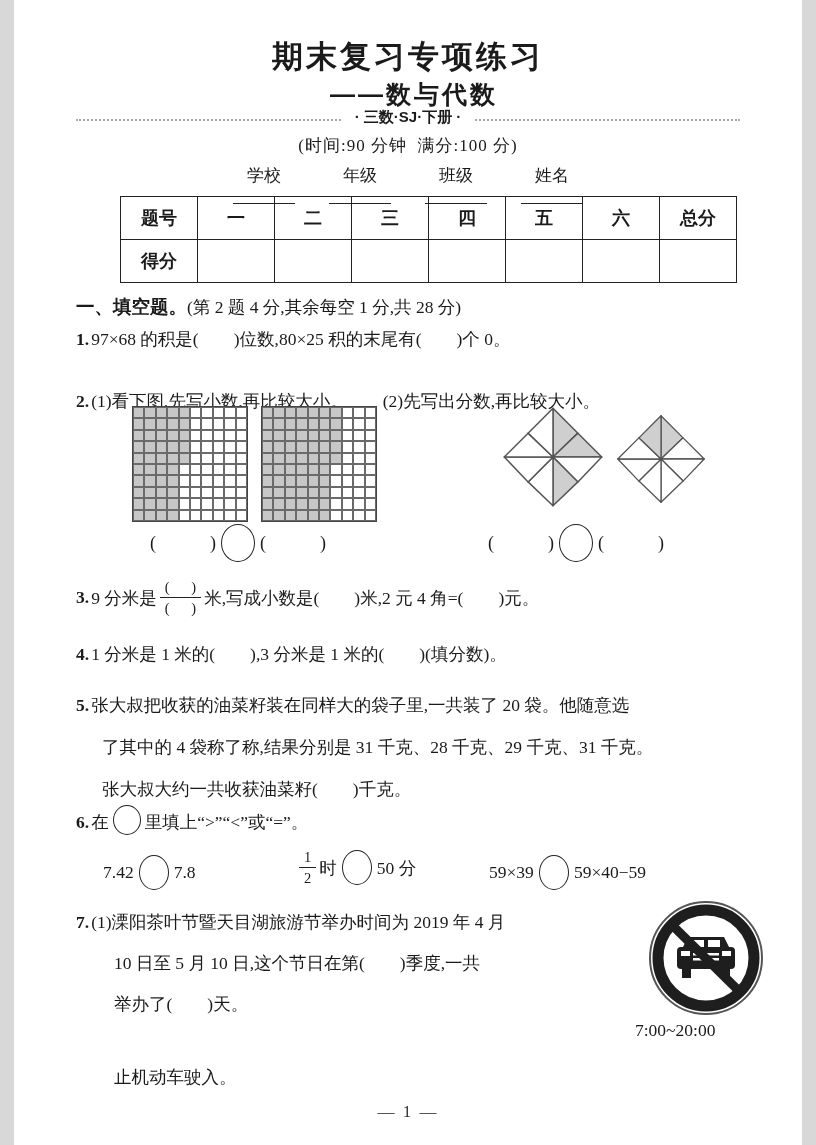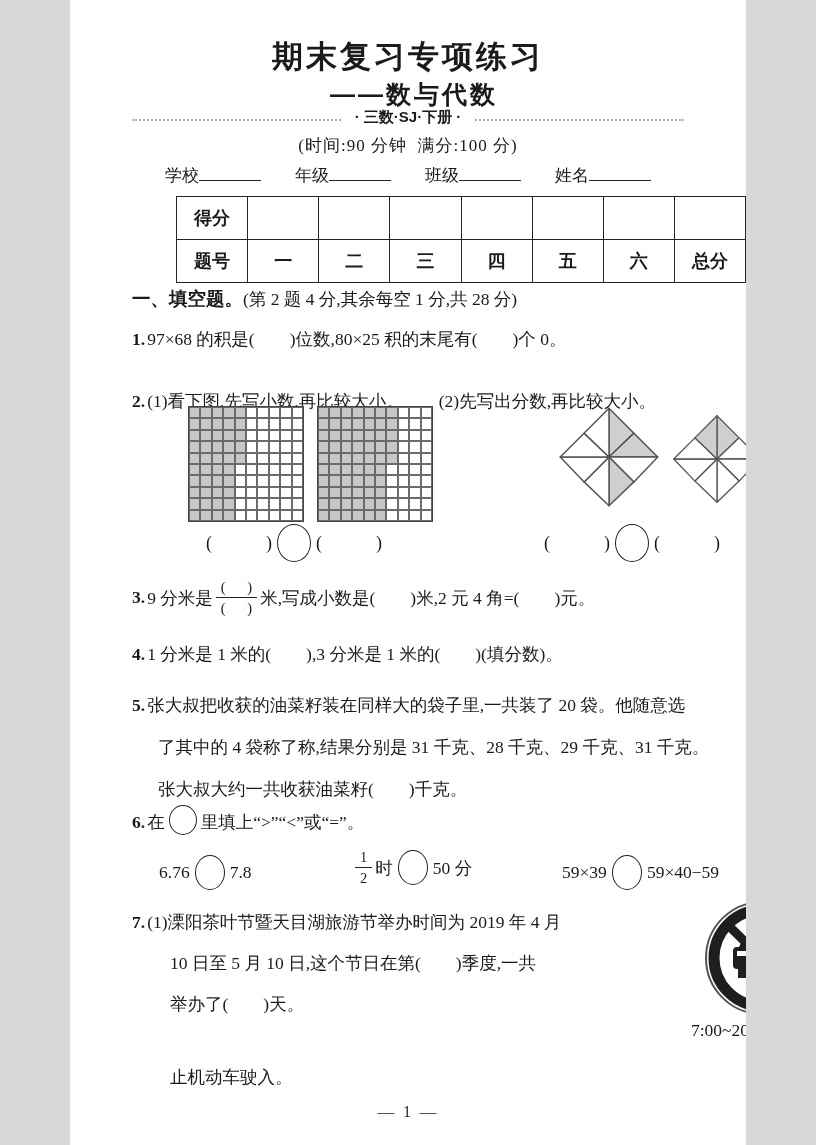--- a/index.html
+++ b/index.html
@@ -1,34 +1,34 @@
 <!DOCTYPE html>
 <html><head>
 <meta charset="utf-8">
 <style>
   html,body{margin:0;padding:0;background:#d8d8d8;}
-  .page{position:relative;width:676px;height:1145px;margin:0 auto;background:#fff;
+  .page{position:relative;width:788px;height:1145px;margin:0 auto;background:#fff;
         font-family:"Liberation Serif","DejaVu Serif",serif;color:#1a1a1a;overflow:hidden;}
   .abs{position:absolute;}
   .center{left:0;right:0;text-align:center;}
   .t{white-space:pre-wrap;}
   .bold{font-weight:bold;}
   .sans{font-family:"Liberation Sans","DejaVu Sans",sans-serif;}
 
   .title1{top:36px;font-size:31px;font-weight:bold;letter-spacing:3px;}
   .title2{top:78px;font-size:25px;font-weight:bold;letter-spacing:3px;padding-left:12px;}
 
   .rule{top:119px;left:62px;right:62px;border-top:2px dotted #a8a8a8;height:0;}
   .badge-row{top:108px;}
   .badge-row span{background:#fff;padding:0 12px;font-size:15px;font-weight:bold;}
 
   .meta{top:134px;font-size:17px;letter-spacing:1px;}
 
   .fields{top:164px;left:0;right:0;display:flex;justify-content:center;gap:34px;font-size:17px;}
-  .field{display:flex;align-items:flex-start;}
+  .field{display:flex;align-items:center;flex-direction:column;}
   .blankline{display:inline-block;width:62px;border-bottom:1.5px solid #222;height:16px;}
 
   table.score{position:absolute;left:106px;top:196px;border-collapse:collapse;}
   table.score td{border:1.6px solid #222;width:74px;height:40px;text-align:center;
                  font-size:18px;font-weight:bold;font-family:"Liberation Sans",sans-serif;}
 
   .q{position:absolute;font-size:17.5px;line-height:1.2;}
   .qnum{font-weight:bold;margin-right:2px;}
 
   .fig{position:absolute;top:398px;left:0;right:0;height:174px;}
@@ -91,43 +91,43 @@
     </span>
     <span class="field">
       <span class="t">姓名</span>
         <span class="blankline"></span>
     </span>
   </div>
 
   <table class="score">
     <tbody>
         <tr>
-      <td><span class="t">得分</span></td>
-      <td></td>
-      <td></td>
-      <td></td>
-      <td></td>
-      <td></td>
-      <td></td>
-      <td></td>
-    </tr>
-    <tr>
       <td><span class="t">题号</span></td>
       <td><span class="t">一</span></td>
       <td><span class="t">二</span></td>
       <td><span class="t">三</span></td>
       <td><span class="t">四</span></td>
       <td><span class="t">五</span></td>
       <td><span class="t">六</span></td>
       <td><span class="t">总分</span></td>
     </tr>
+    <tr>
+      <td><span class="t">得分</span></td>
+      <td></td>
+      <td></td>
+      <td></td>
+      <td></td>
+      <td></td>
+      <td></td>
+      <td></td>
+    </tr>
   </tbody>
     </table>
 
-  <div class="q" style="left:62px;top:288px;">
+  <div class="q" style="left:62px;top:296px;">
     <span class="bold sans t" style="font-size:18.5px;">一、填空题。</span><span class="t">(第 2 题 4 分,其余每空 1 分,共 28 分)</span>
   </div>
 
   <div class="q" style="left:62px;top:329px;">
     <span class="qnum t">1.</span><span class="t">97×68 的积是(        )位数,80×25 积的末尾有(        )个 0。</span>
   </div>
 
   <div class="q" style="left:62px;top:367px;margin-top:24px;">
     <span class="qnum t">2.</span><span class="t">(1)看下图,先写小数,再比较大小。</span><span class="t">        </span><span class="t">(2)先写出分数,再比较大小。</span>
   </div>
@@ -388,34 +388,34 @@
     <div><span class="qnum t">5.</span><span class="t">张大叔把收获的油菜籽装在同样大的袋子里,一共装了 20 袋。他随意选</span></div>
     <div style="padding-left:26px;"><span class="t">了其中的 4 袋称了称,结果分别是 31 千克、28 千克、29 千克、31 千克。</span></div>
     <div style="padding-left:26px;"><span class="t">张大叔大约一共收获油菜籽(        )千克。</span></div>
   </div>
 
   <div class="q" style="left:62px;top:805px;">
     <span class="qnum t">6.</span><span class="t">在</span><span class="cmp small"></span><span class="t">里填上“&gt;”“&lt;”或“=”。</span>
   </div>
 
   <div class="qrow" style="left:89px;top:855px;">
-    <span class="t">6.76</span>
+    <span class="t">7.42</span>
       <span class="cmp mid"></span>
       <span class="t">7.8</span>
   </div>
   <div class="qrow" style="left:282px;top:848px;">
     <span class="frac">
       <span class="top t">1</span>
       <span class="bot t">2</span>
     </span>
     <span class="t">时</span>
       <span class="cmp mid"></span>
       <span class="t">50 分</span>
   </div>
-  <div class="qrow" style="left:492px;top:855px;">
+  <div class="qrow" style="left:475px;top:855px;">
     <span class="t">59×39</span>
       <span class="cmp mid"></span>
       <span class="t">59×40−59</span>
   </div>
 
   <div class="q" style="left:62px;top:912px;">
     <span class="qnum t">7.</span><span class="t">(1)溧阳茶叶节暨天目湖旅游节举办时间为 2019 年 4 月</span>
   </div>
   <div class="q" style="left:100px;top:953px;">
     <span class="t">10 日至 5 月 10 日,这个节日在第(        )季度,一共</span>

